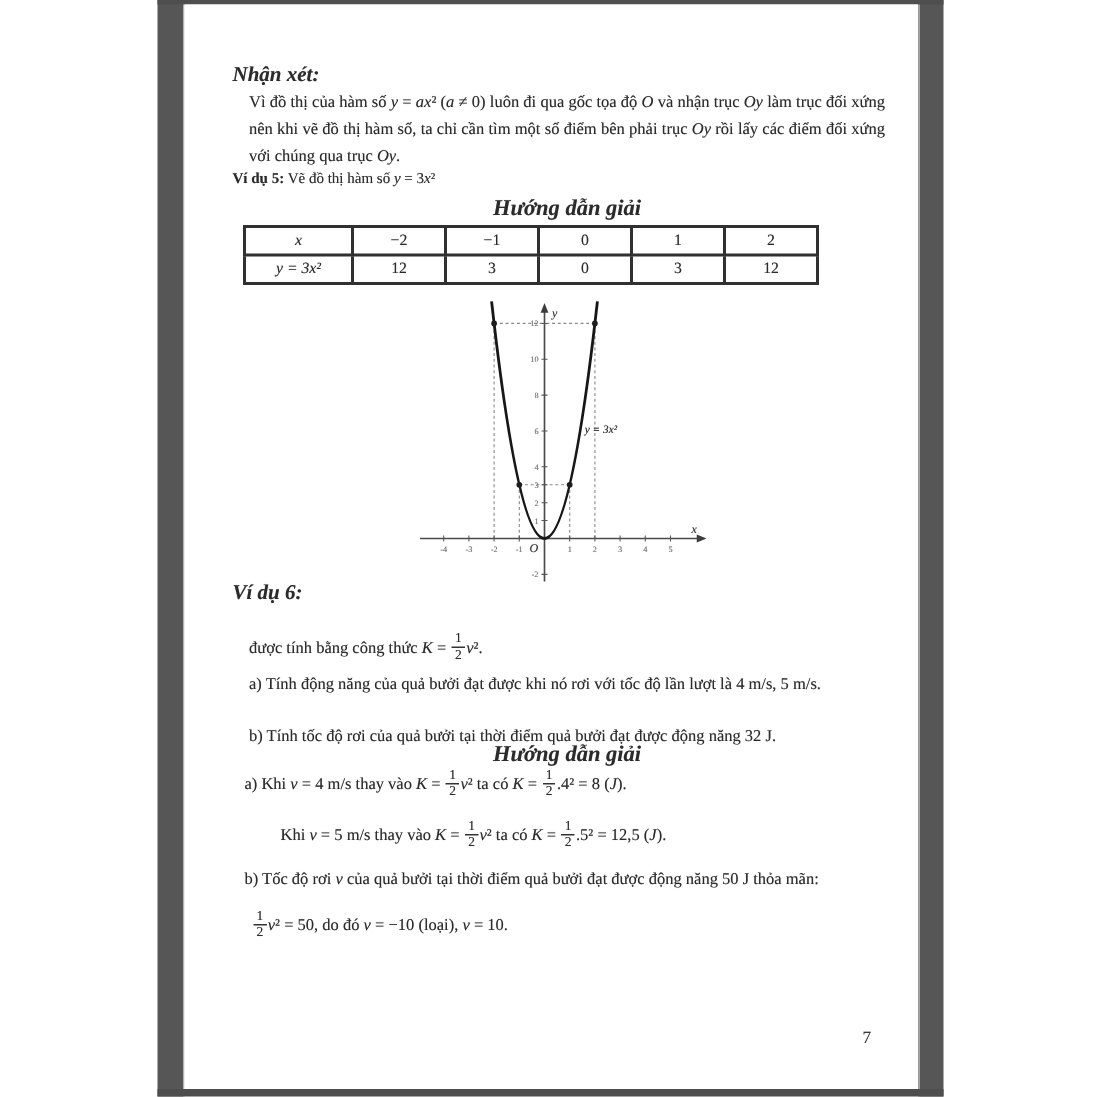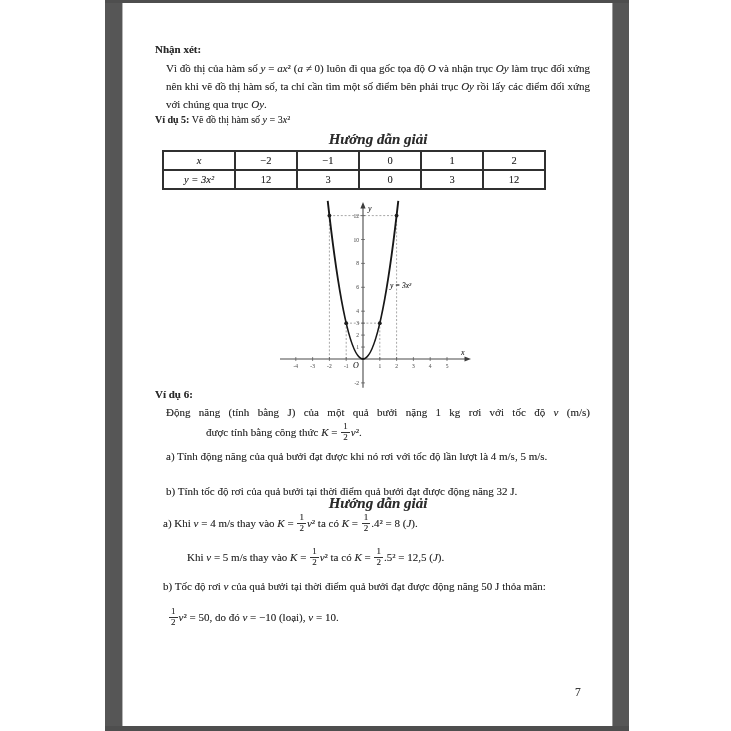--- a/index.html
+++ b/index.html
@@ -15,21 +15,21 @@
   .edge.l{left:122px;background:#b4b4b4;}
   .edge.r{left:612px;background:#9a9a9a;}
   .strip{position:absolute;left:105px;width:524px;background:#4e4e4e;}
   .strip.top{top:0;height:3px;}
   .strip.bottom{top:726px;height:5px;}
   .page{
     position:absolute;left:123px;top:3px;width:489px;height:723px;background:#fff;
   }
   .page *{text-shadow:0 0 0.5px rgba(40,40,40,.45);}
   .abs{position:absolute;}
-  .hd{font-weight:700;font-size:11px;}
+  .hd{font-weight:700;font-size:14px;font-style:italic;}
   .txt{font-size:10px;line-height:18px;}
   .para{font-size:11px;line-height:18px;text-align:justify;}
   .jlast{text-align:justify;-moz-text-align-last:justify;text-align-last:justify;}
   .hang{padding-left:13px;text-indent:-13px;}
   .i{font-style:italic;}
   .b{font-weight:700;}
   .center{text-align:center;}
   .solhead{font-weight:700;font-style:italic;font-size:15px;}
   .fracline{font-size:11px;line-height:32px;white-space:nowrap;}
   .frac{display:inline-flex;flex-direction:column;align-items:center;vertical-align:middle;
@@ -152,23 +152,22 @@
       <path d="M52.72 1.9014999999999702 Q 88 318.09850000000006 123.28 1.9014999999999702" class="curve"></path>
       <circle cx="54.4" cy="16.600000000000023" r="1.9" class="pt"></circle>
       <circle cx="71.2" cy="124.15" r="1.9" class="pt"></circle>
       <circle cx="104.8" cy="124.15" r="1.9" class="pt"></circle>
       <circle cx="121.6" cy="16.600000000000023" r="1.9" class="pt"></circle>
       <text x="114.88" y="89.495" class="cl">y = 3x²</text>
     </svg>
 
   <div class="abs hd" style="left:32px;top:385px;">Ví dụ 6:</div>
 
-  <div class="abs para jlast" style="left:43px;top:400px;width:424px;"><span>Động năng (tính bằng J) của một quả bưởi nặng 1 kg rơi với tốc độ </span><span class="i">v</span><span> (m/s)</span></div>
-
-  <div class="abs fracline" style="left:43px;top:413px;margin-left:40px;"><span>được tính bằng công thức </span><span class="i">K</span><span> = </span><span class="frac">
+
+  <div class="abs fracline" style="left:43px;top:413px;"><span>được tính bằng công thức </span><span class="i">K</span><span> = </span><span class="frac">
         <span class="fn">1</span>
         <span class="fd">2</span>
       </span><span class="i">v</span><span>².</span></div>
 
   <div class="abs para hang" style="left:43px;top:444px;width:424px;"><span>a) Tính động năng của quả bưởi đạt được khi nó rơi với tốc độ lần lượt là 4 m/s, 5 m/s.</span></div>
 
   <div class="abs para hang" style="left:43px;top:479px;width:426px;"><span>b) Tính tốc độ rơi của quả bưởi tại thời điểm quả bưởi đạt được động năng 32 J.</span></div>
 
   <div class="abs solhead center" style="left:43px;top:492px;width:424px;">Hướng dẫn giải</div>
 

